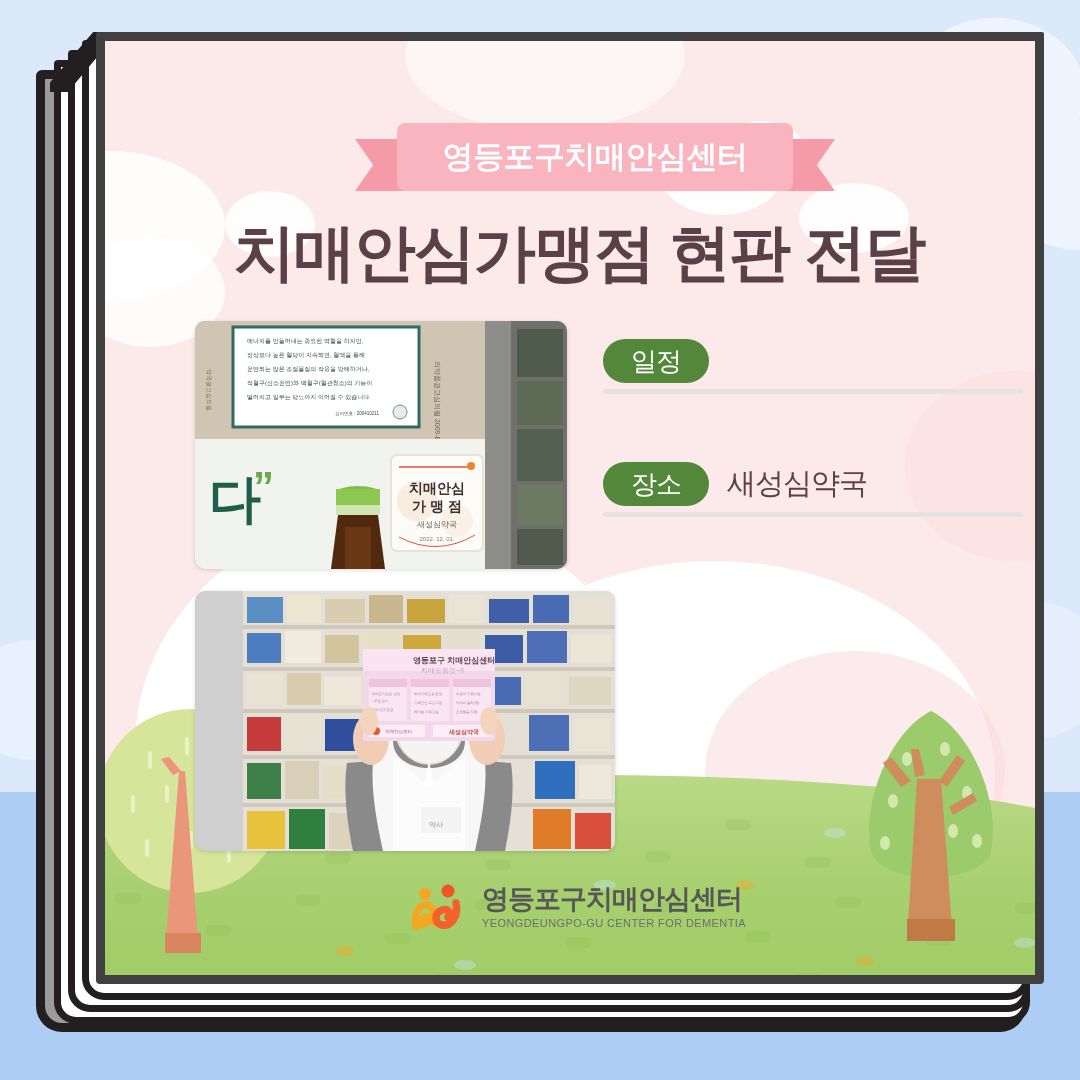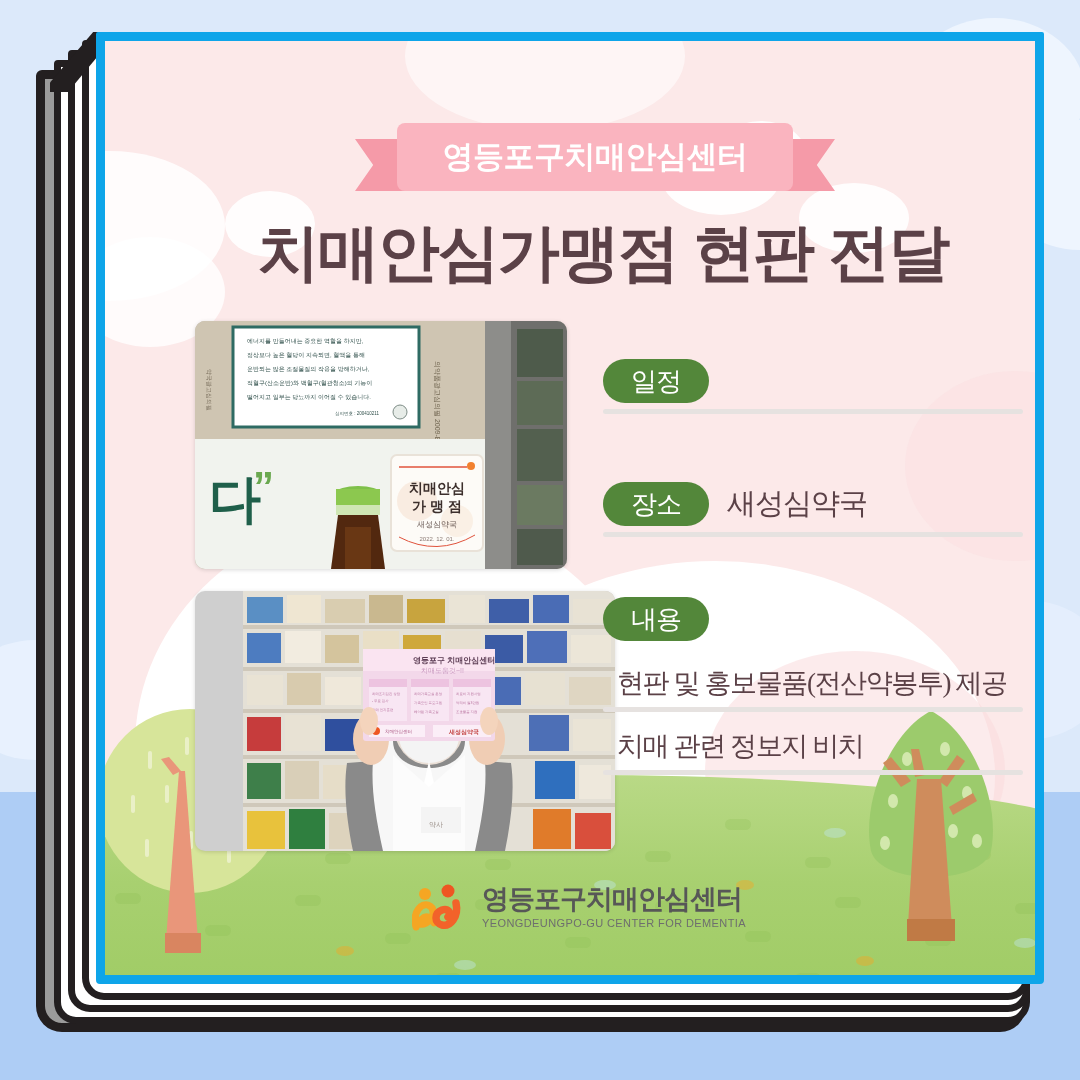--- a/index.html
+++ b/index.html
@@ -33,21 +33,21 @@
   .page-layer{
     position:absolute;background:#ffffff;border:7px solid #231f20;box-sizing:border-box;
     border-radius:4px 4px 22px 22px;
   }
   .pl1{left:18px;top:28px;width:976px;height:964px;}
   .pl2{left:32px;top:18px;width:962px;height:962px;}
   .pl3{left:46px;top:8px;width:948px;height:960px;}
   
   .page-front{
     position:absolute;left:60px;top:0px;width:948px;height:952px;
-    background:#fce9e9;border:9px solid #0ea5e9;box-sizing:border-box;
+    background:#fce9e9;border:9px solid #404040;box-sizing:border-box;
     overflow:hidden;border-radius:2px 2px 4px 4px;
   }
   
   .spine-fold{
     position:absolute;left:14px;top:0px;width:60px;height:60px;
     background:#231f20;
     clip-path:polygon(100% 0,100% 16%,30% 100%,0 100%,0 84%,72% 0);
   }
 
   
@@ -78,34 +78,33 @@
   .rib-text{
     color:#ffffff;font-weight:bold;font-size:31px;letter-spacing:-.5px;
     white-space:nowrap;
   }
 
   
   .title{
     position:absolute;left:0;top:170px;width:948px;text-align:center;
     color:#5b4147;font-weight:bold;font-size:62px;letter-spacing:-2px;
     white-space:nowrap;
-    margin-left:24px;
   }
 
   
   .photo{
     position:absolute;border-radius:10px;overflow:hidden;background:#cfcfcf;
     box-shadow:0 1px 4px rgba(0,0,0,.15);
   }
   .photo1{left:90px;top:280px;width:372px;height:248px;}
   .photo2{left:90px;top:550px;width:372px;height:260px;padding-left:48px;}
   .ph-svg{display:block;width:100%;height:100%;}
 
   
-  .info{position:absolute;left:498px;top:312px;width:420px;font-family:Liberation Serif, serif;}
+  .info{position:absolute;left:498px;top:292px;width:420px;}
   .row{position:relative;margin-bottom:8px;}
   .rowline{display:flex;align-items:center;gap:18px;height:56px;}
   .pill{
     background:#53873a;color:#fff;border-radius:28px;
     height:44px;min-width:106px;padding:0 22px;box-sizing:border-box;
     display:flex;align-items:center;justify-content:center;
     font-size:26px;letter-spacing:-1px;white-space:nowrap;
   }
   .val{color:#5b4147;font-size:29px;letter-spacing:-1px;white-space:nowrap;}
   .divider{height:5px;background:#e6e2e0;border-radius:3px;width:100%;}
@@ -451,28 +450,20 @@
           <div class="row">
             <div class="rowline">
               <div class="pill">장소</div>
               <div class="val">새성심약국</div>
             </div>
             <div class="divider"></div>
           </div>
 
           <div style="height:52px"></div>
 
-          <div class="row row-content">
-            <div class="pill" style="width:106px;">내용</div>
-            <div style="height:14px"></div>
-            <div class="cline">현판 및 홍보물품(전산약봉투) 제공</div>
-            <div class="cdiv"></div>
-            <div class="cline">치매 관련 정보지 비치</div>
-            <div class="cdiv"></div>
-          </div>
 
         </div>
 
         <div class="logo">
           <svg width="58" height="48" viewBox="0 0 58 48">
             <circle cx="13" cy="11" r="6" fill="#f5a623"></circle>
             <path d="M4 44 C0 28 10 20 16 22 C24 25 22 36 14 40 C8 43 6 40 10 36
                      C14 32 20 34 22 40" stroke="#f5a623" stroke-width="7" fill="none" stroke-linecap="round"></path>
             <circle cx="36" cy="8" r="6.5" fill="#ee5622"></circle>
             <path d="M44 20 C47 34 38 44 30 42 C22 40 22 30 30 27

